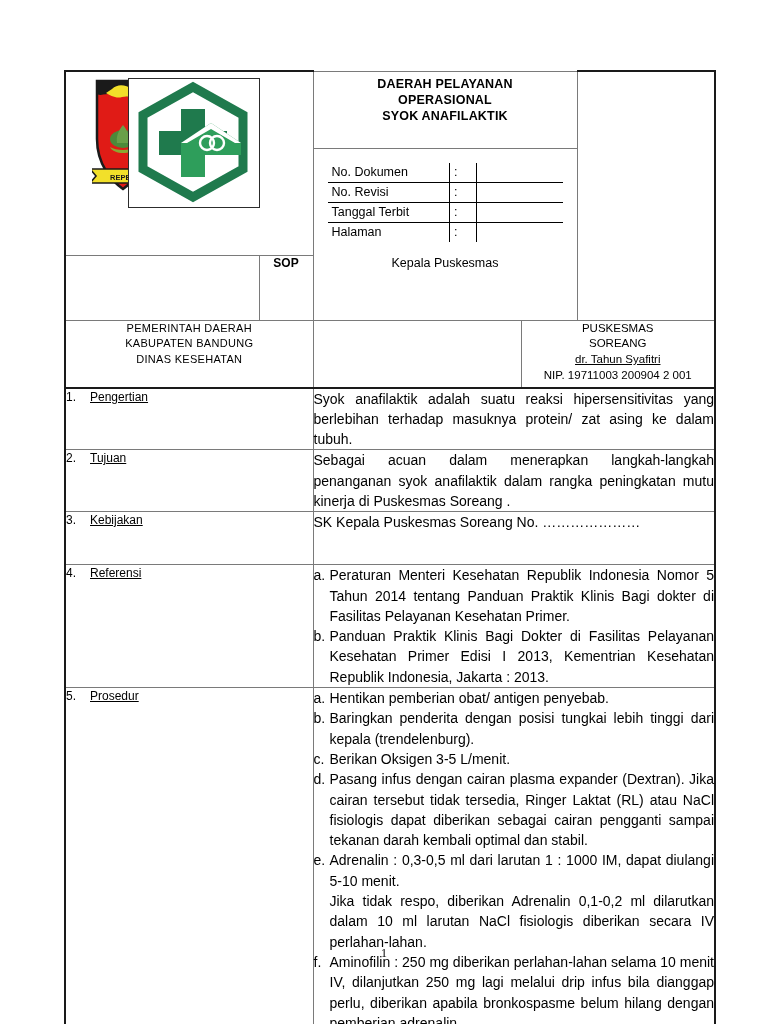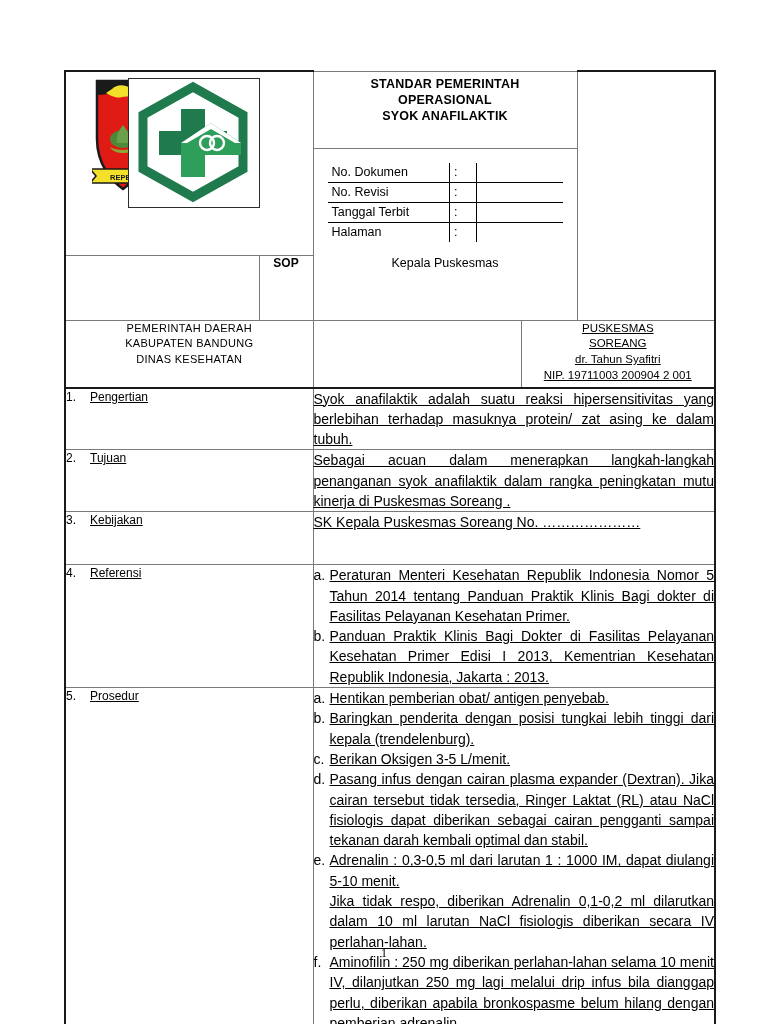--- a/index.html
+++ b/index.html
@@ -37,21 +37,21 @@
     vertical-align: top;
     padding: 0;
   }
 
   
   .doc-table {
     outline: none;
   }
   .frame-top    { border-top: 2px solid #1a1a1a !important; }
   .frame-left   { border-left: 2px solid #1a1a1a !important; }
-  .frame-right  { border-right: 2px solid #1a1a1a !important; text-decoration: underline; }
+  .frame-right  { border-right: 2px solid #1a1a1a !important; }
   .frame-bottom { border-bottom: 2px solid #1a1a1a !important; }
 
   
   .logo-cell {
     position: relative;
     height: 170px;
     overflow: visible;
   }
   .logo-wrap {
     position: absolute;
@@ -256,21 +256,21 @@
                 <circle cx="78" cy="64" r="7"></circle>
                 <circle cx="88" cy="64" r="7"></circle>
               </g>
             </svg>
           </div>
         </div>
       </td>
 
       <td class="title-cell" colspan="3">
         <div class="title-text">
-          <div>STANDAR PEMERINTAH</div>
+          <div>DAERAH PELAYANAN</div>
           <div>OPERASIONAL</div>
           <div>SYOK ANAFILAKTIK</div>
         </div>
       </td>
 
       <td class="frame-top frame-right" rowspan="3"></td>
     </tr>
 
     <tr>
       <td colspan="3" style="padding:14px;border-top:none;border-bottom:none;">

